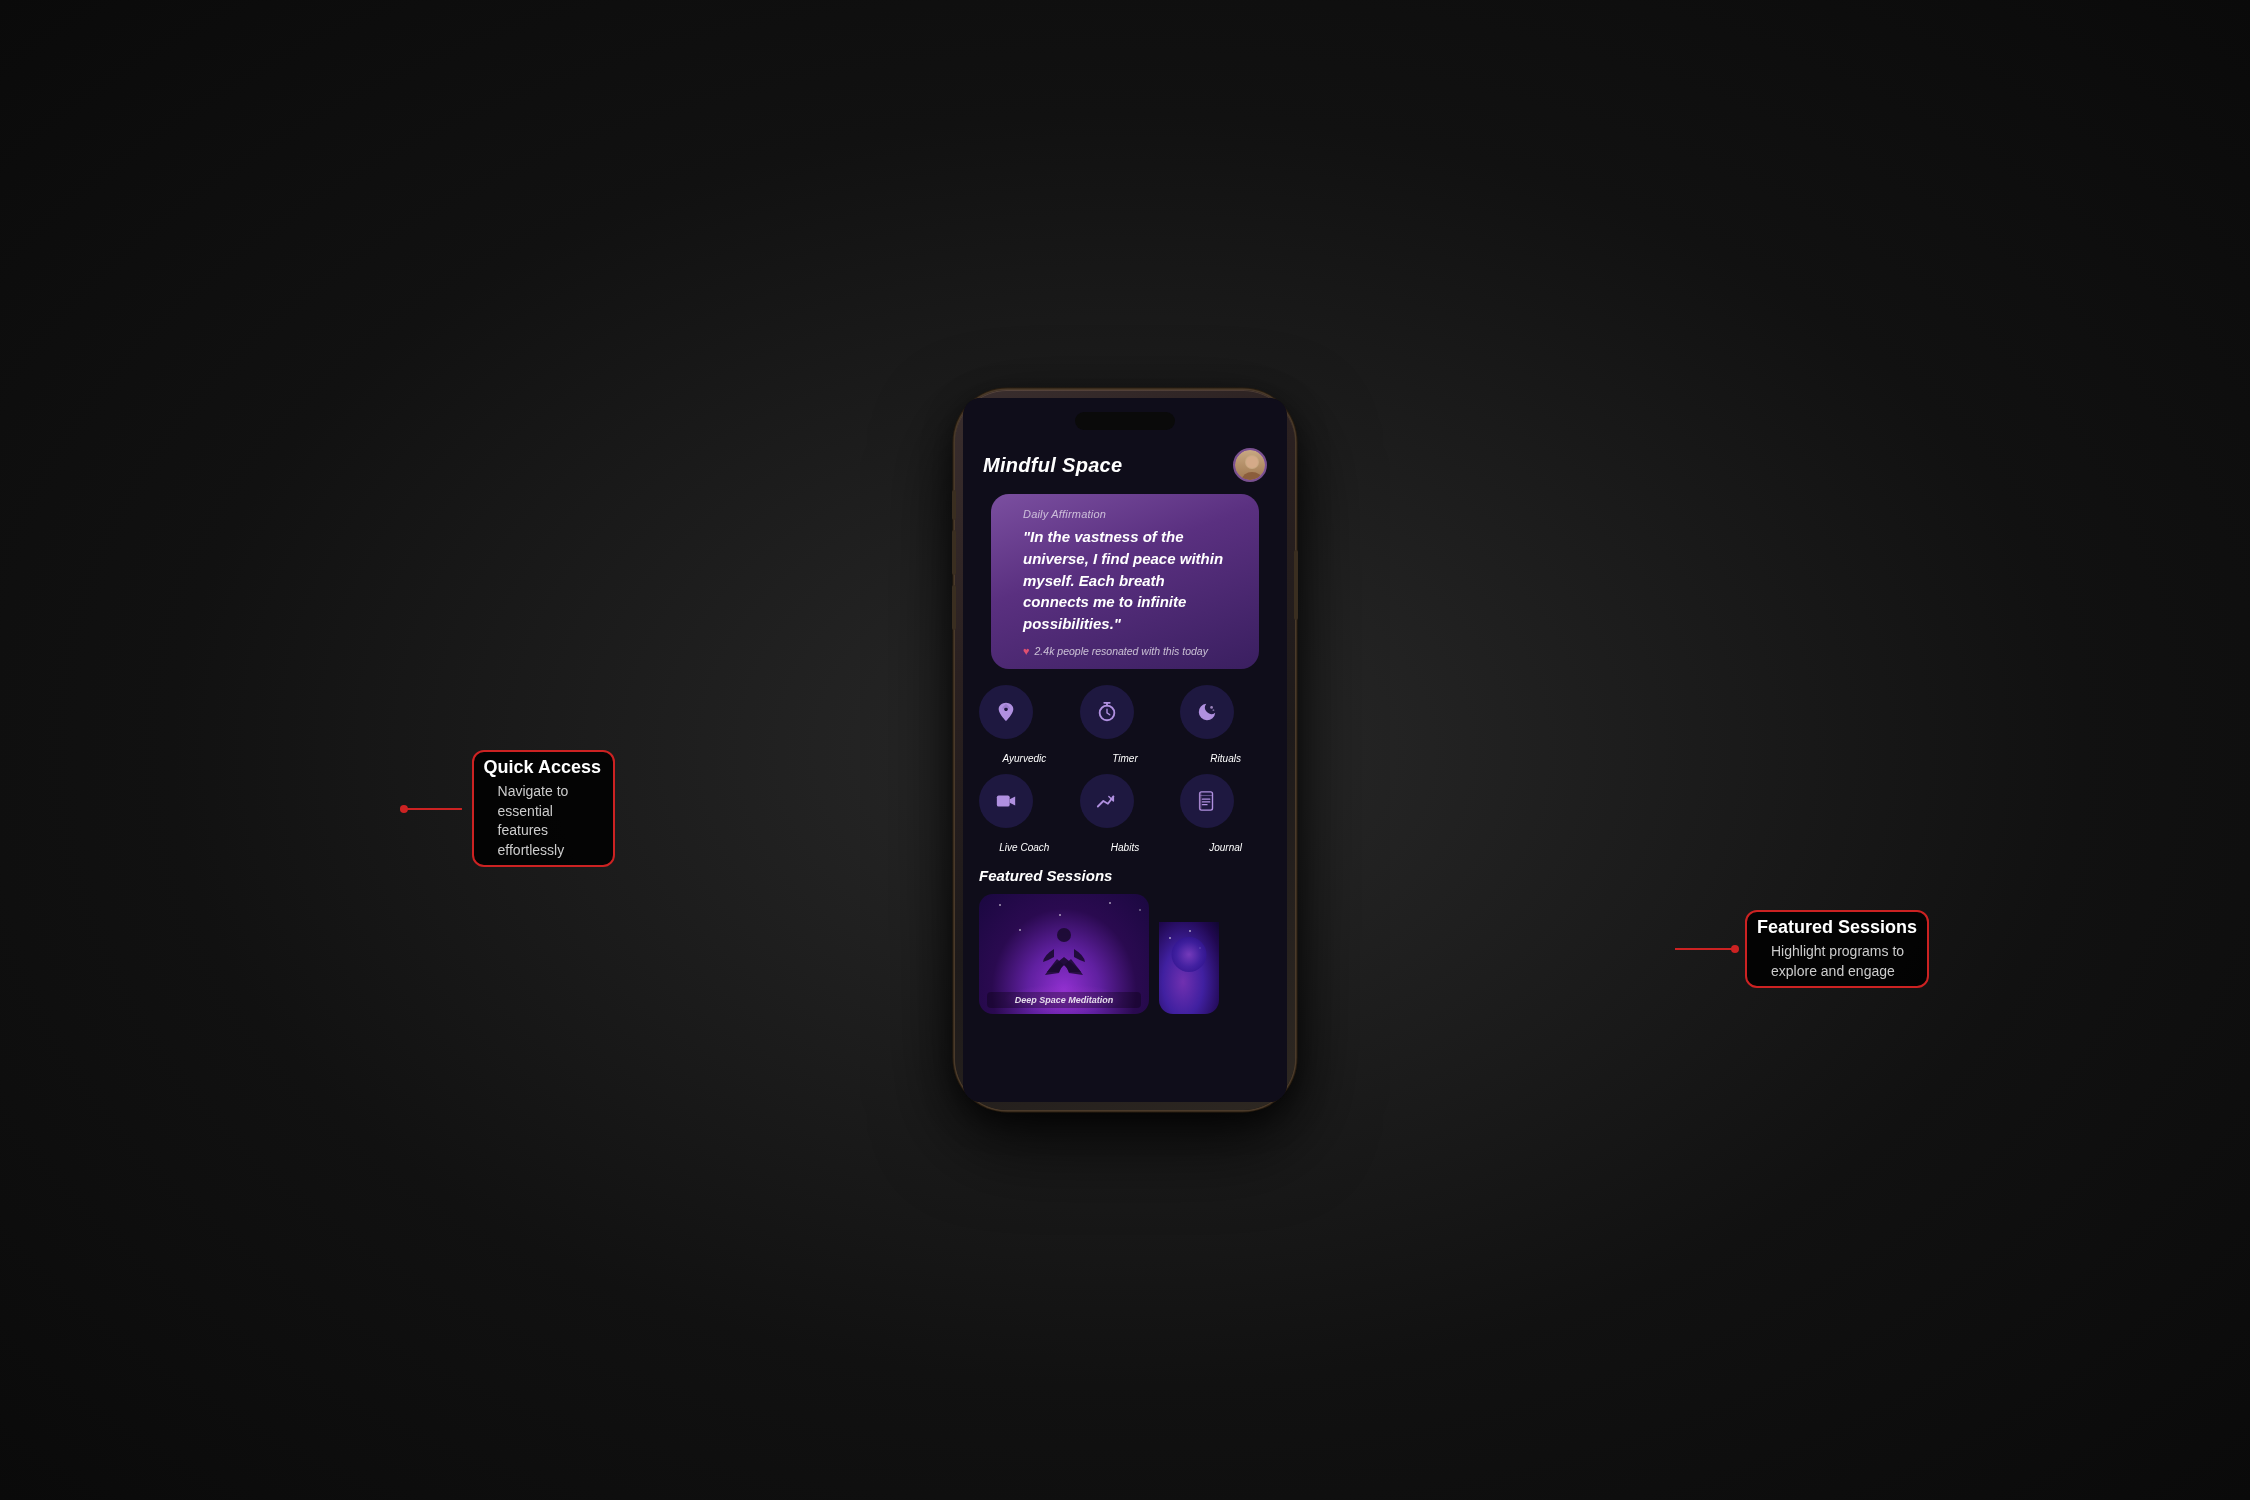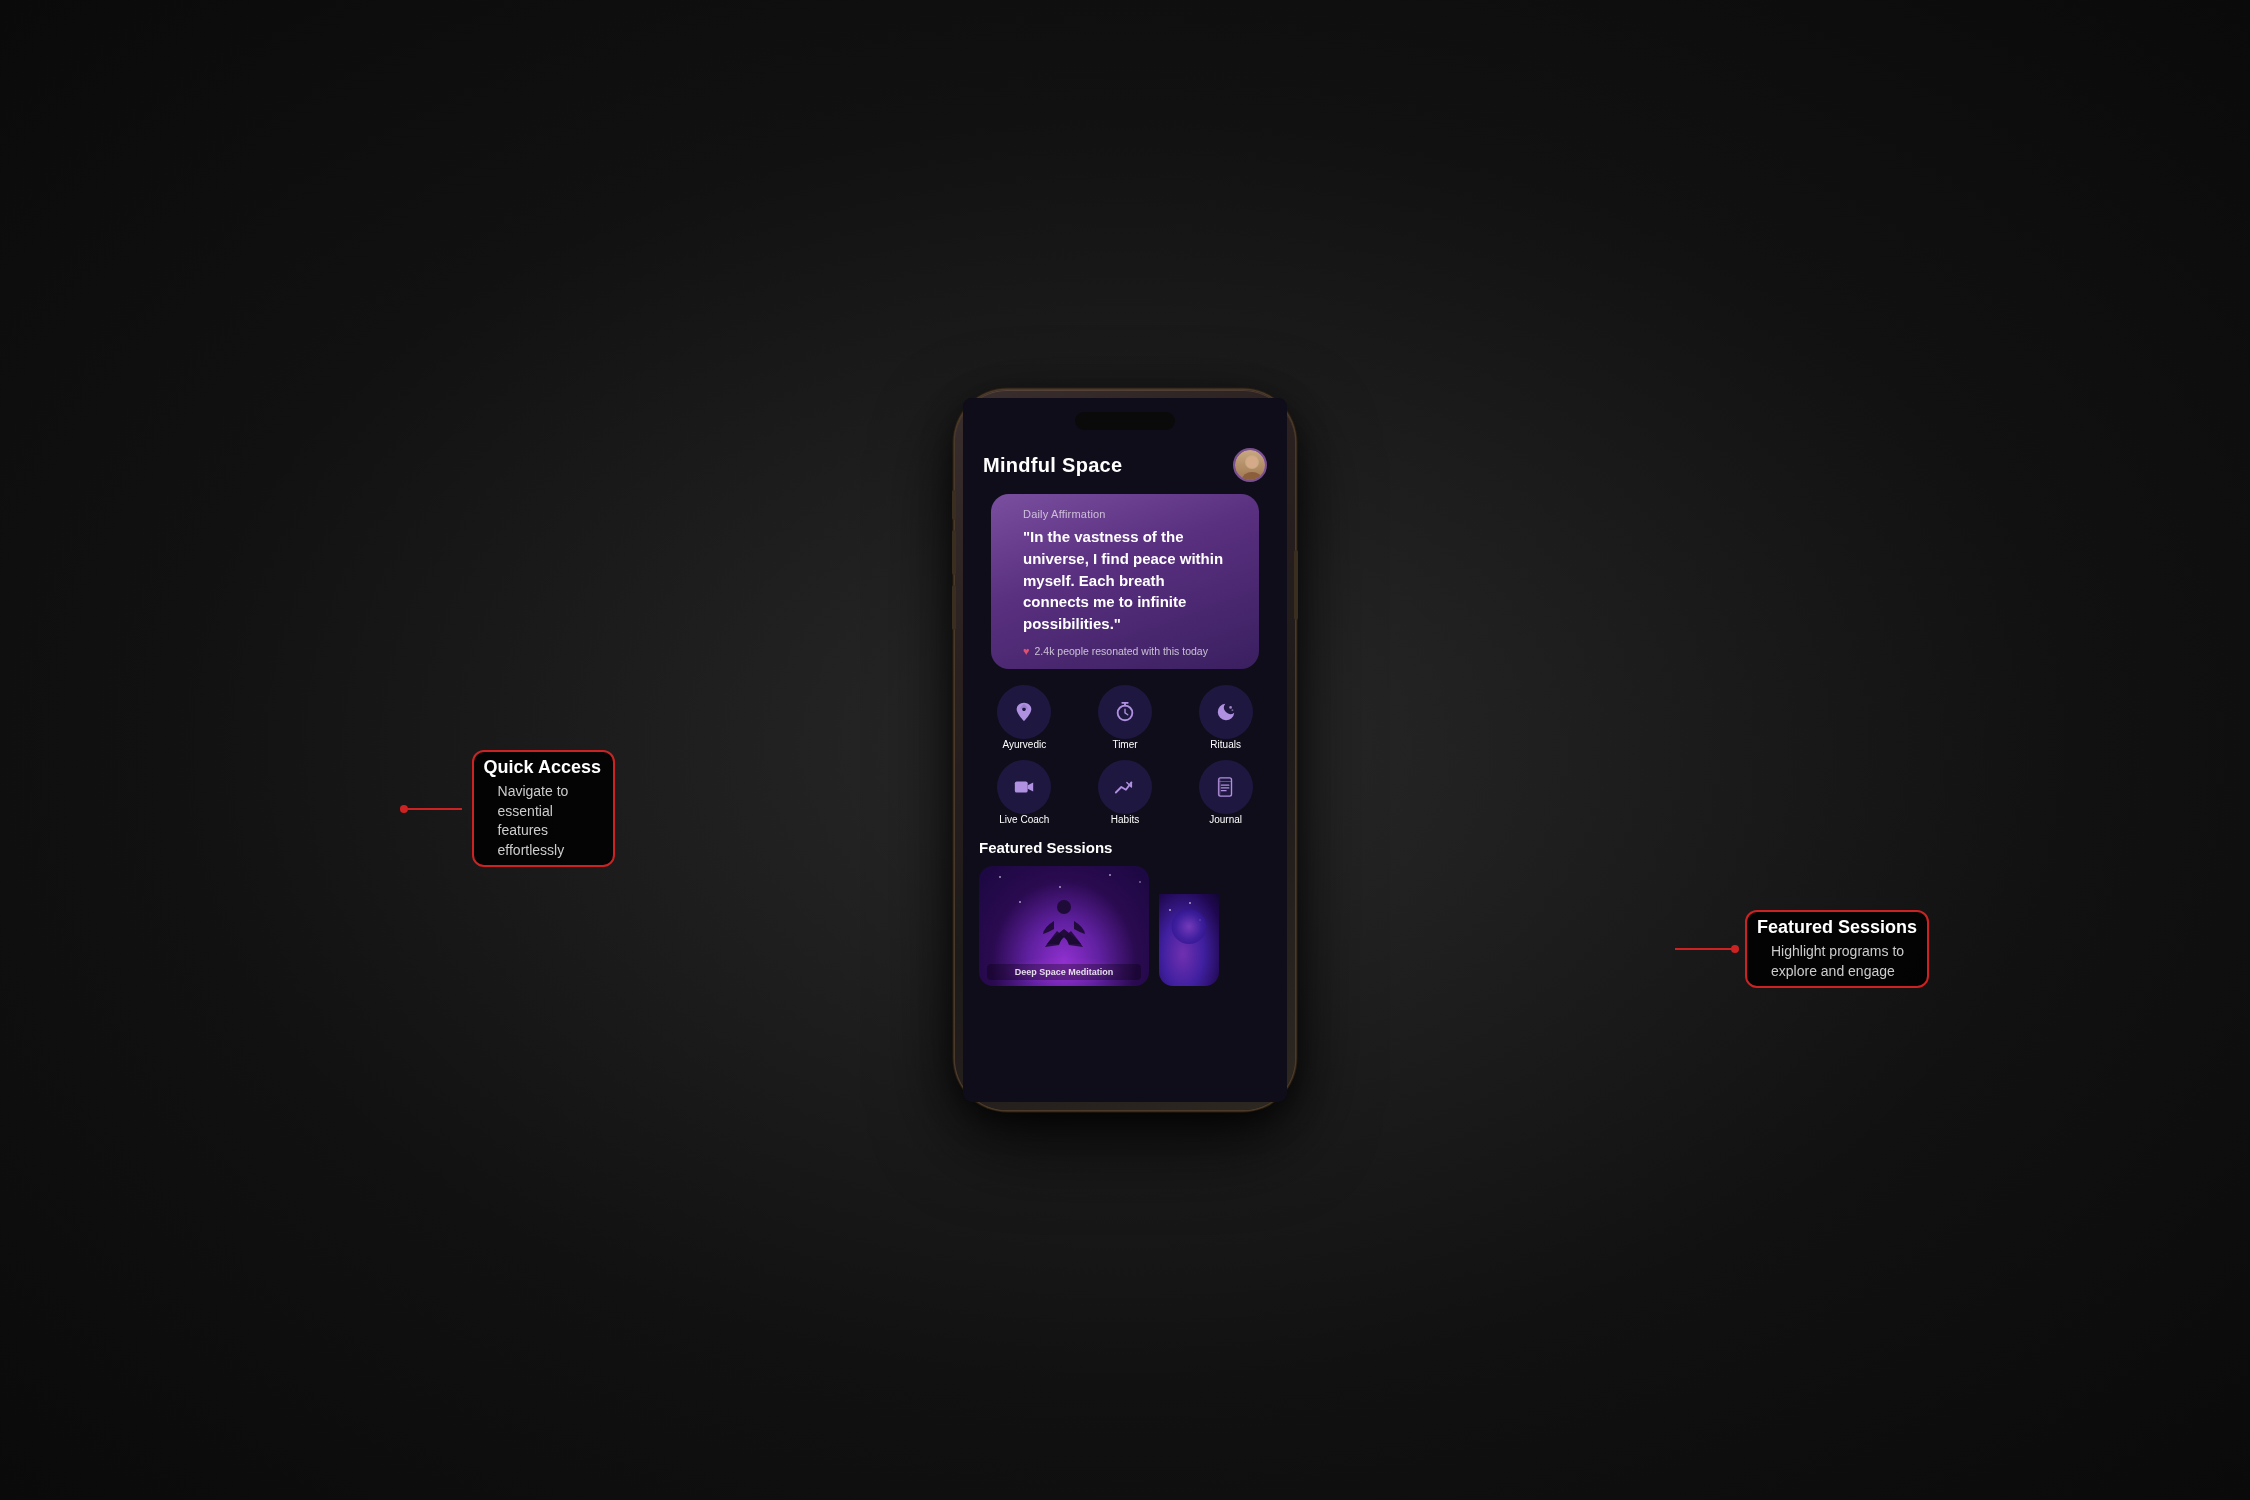--- a/index.html
+++ b/index.html
@@ -45,22 +45,23 @@
     }
 
     
     .phone-screen {
       position: absolute;
       top: 8px;
       left: 8px;
       right: 8px;
       bottom: 8px;
       background: #0f0d1a;
-      border-radius: 9px;
-      overflow: hidden;
+      border-radius: 18px;
+      overflow: hidden;
+      font-style: italic;
     }
 
     
     .screen-content {
       width: 100%;
       height: 100%;
       overflow: hidden;
       background: #0f0d1a;
     }
 
@@ -142,22 +143,21 @@
     .quick-access-grid {
       display: grid;
       grid-template-columns: repeat(3, 1fr);
       gap: 10px;
       padding: 0 16px 14px;
     }
 
     .quick-item {
       display: flex;
       flex-direction: column;
-      align-items: center;
-      gap: 0;
+      gap: 14px;
       cursor: pointer;
     }
 
     .quick-icon-bg {
       width: 54px;
       height: 54px;
       background: #1e1840;
       border-radius: 50%;
       display: flex;
       align-items: center;

